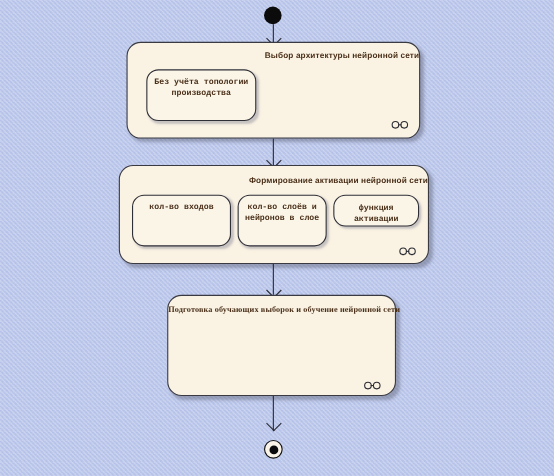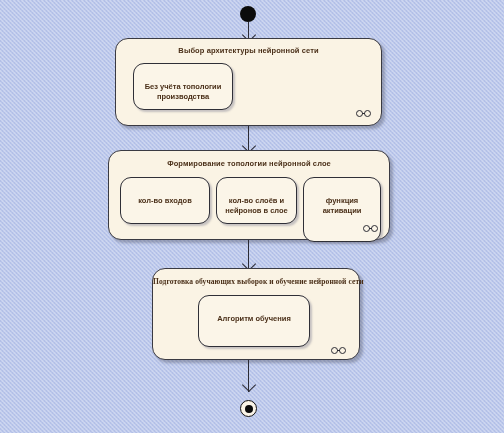--- a/index.html
+++ b/index.html
@@ -74,21 +74,21 @@
     box-sizing: border-box;
     background: #faf3e4;
     border: 1px solid #3a3a42;
     border-radius: 13px;
     box-shadow: 3px 3px 3px rgba(90,95,115,0.45);
   }
   .container-title {
     position: absolute;
     left: 0;
     right: 0;
-    text-align: center;
+    text-align: right;
     font-size: 7.5px;
     font-weight: bold;
     color: #4a2f18;
     letter-spacing: 0.1px;
     white-space: nowrap;
   }
 
   
   .action {
     position: absolute;
@@ -97,26 +97,27 @@
     border: 1px solid #2f2f37;
     border-radius: 11px;
     box-shadow: 2px 2px 2px rgba(120,120,140,0.40);
     display: flex;
     align-items: flex-start;
     justify-content: center;
   }
   .action-label {
     display: block;
     width: 92%;
-    margin-top: 18px;
+    margin-top: 6px;
     text-align: center;
     font-size: 7.5px;
     font-weight: bold;
     color: #4a2f18;
     line-height: 10px;
+    font-family: Liberation Mono, monospace;
   }
 
   
   .submarker {
     position: absolute;
     width: 16px;
     height: 8px;
   }
   .submarker span {
     position: absolute;
@@ -161,50 +162,47 @@
       <span class="left"></span>
         <i></i>
         <span class="right"></span>
     </div>
   </div>
 
   <div class="connector" style="left:248px; top:126px; height:24px;"></div>
   <div class="arrowhead" style="left:244px; top:141px;"></div>
 
   <div class="container" style="left:108px; top:150px; width:282px; height:90px;">
-    <div class="container-title" style="top:8px;">Формирование топологии нейронной слое</div>
+    <div class="container-title" style="top:8px;">Формирование активации нейронной сети</div>
 
     <div class="action" style="left:107px; top:26px; width:81px; height:47px;">
       <span class="action-label">кол-во слоёв и нейронов в слое</span>
     </div>
 
     <div class="action" style="left:11px; top:26px; width:90px; height:47px;">
       <span class="action-label">кол-во входов</span>
     </div>
 
-    <div class="action" style="left:194px; top:26px; width:78px; height:65px;">
+    <div class="action" style="left:194px; top:26px; width:78px; height:29px;align-items:flex-end;">
       <span class="action-label">функция активации</span>
     </div>
 
     <div class="submarker" style="left:254px; top:74px;">
       <span class="left"></span>
         <i></i>
         <span class="right"></span>
     </div>
   </div>
 
   <div class="connector" style="left:248px; top:240px; height:28px;"></div>
   <div class="arrowhead" style="left:244px; top:259px;"></div>
 
   <div class="container" style="left:152px; top:268px; width:208px; height:92px;">
     <div class="container-title" style="top:8px;font-family:Liberation Serif, serif;">Подготовка обучающих выборок и обучение нейронной сети</div>
 
-    <div class="action" style="left:45px; top:26px; width:112px; height:52px;">
-      <span class="action-label">Алгоритм обучения</span>
-    </div>
 
     <div class="submarker" style="left:178px; top:78px;">
       <span class="left"></span>
         <i></i>
         <span class="right"></span>
     </div>
   </div>
 
   <div class="connector" style="left:248px; top:360px; height:32px;"></div>
   <div class="arrowhead" style="left:244px; top:380px;"></div>

